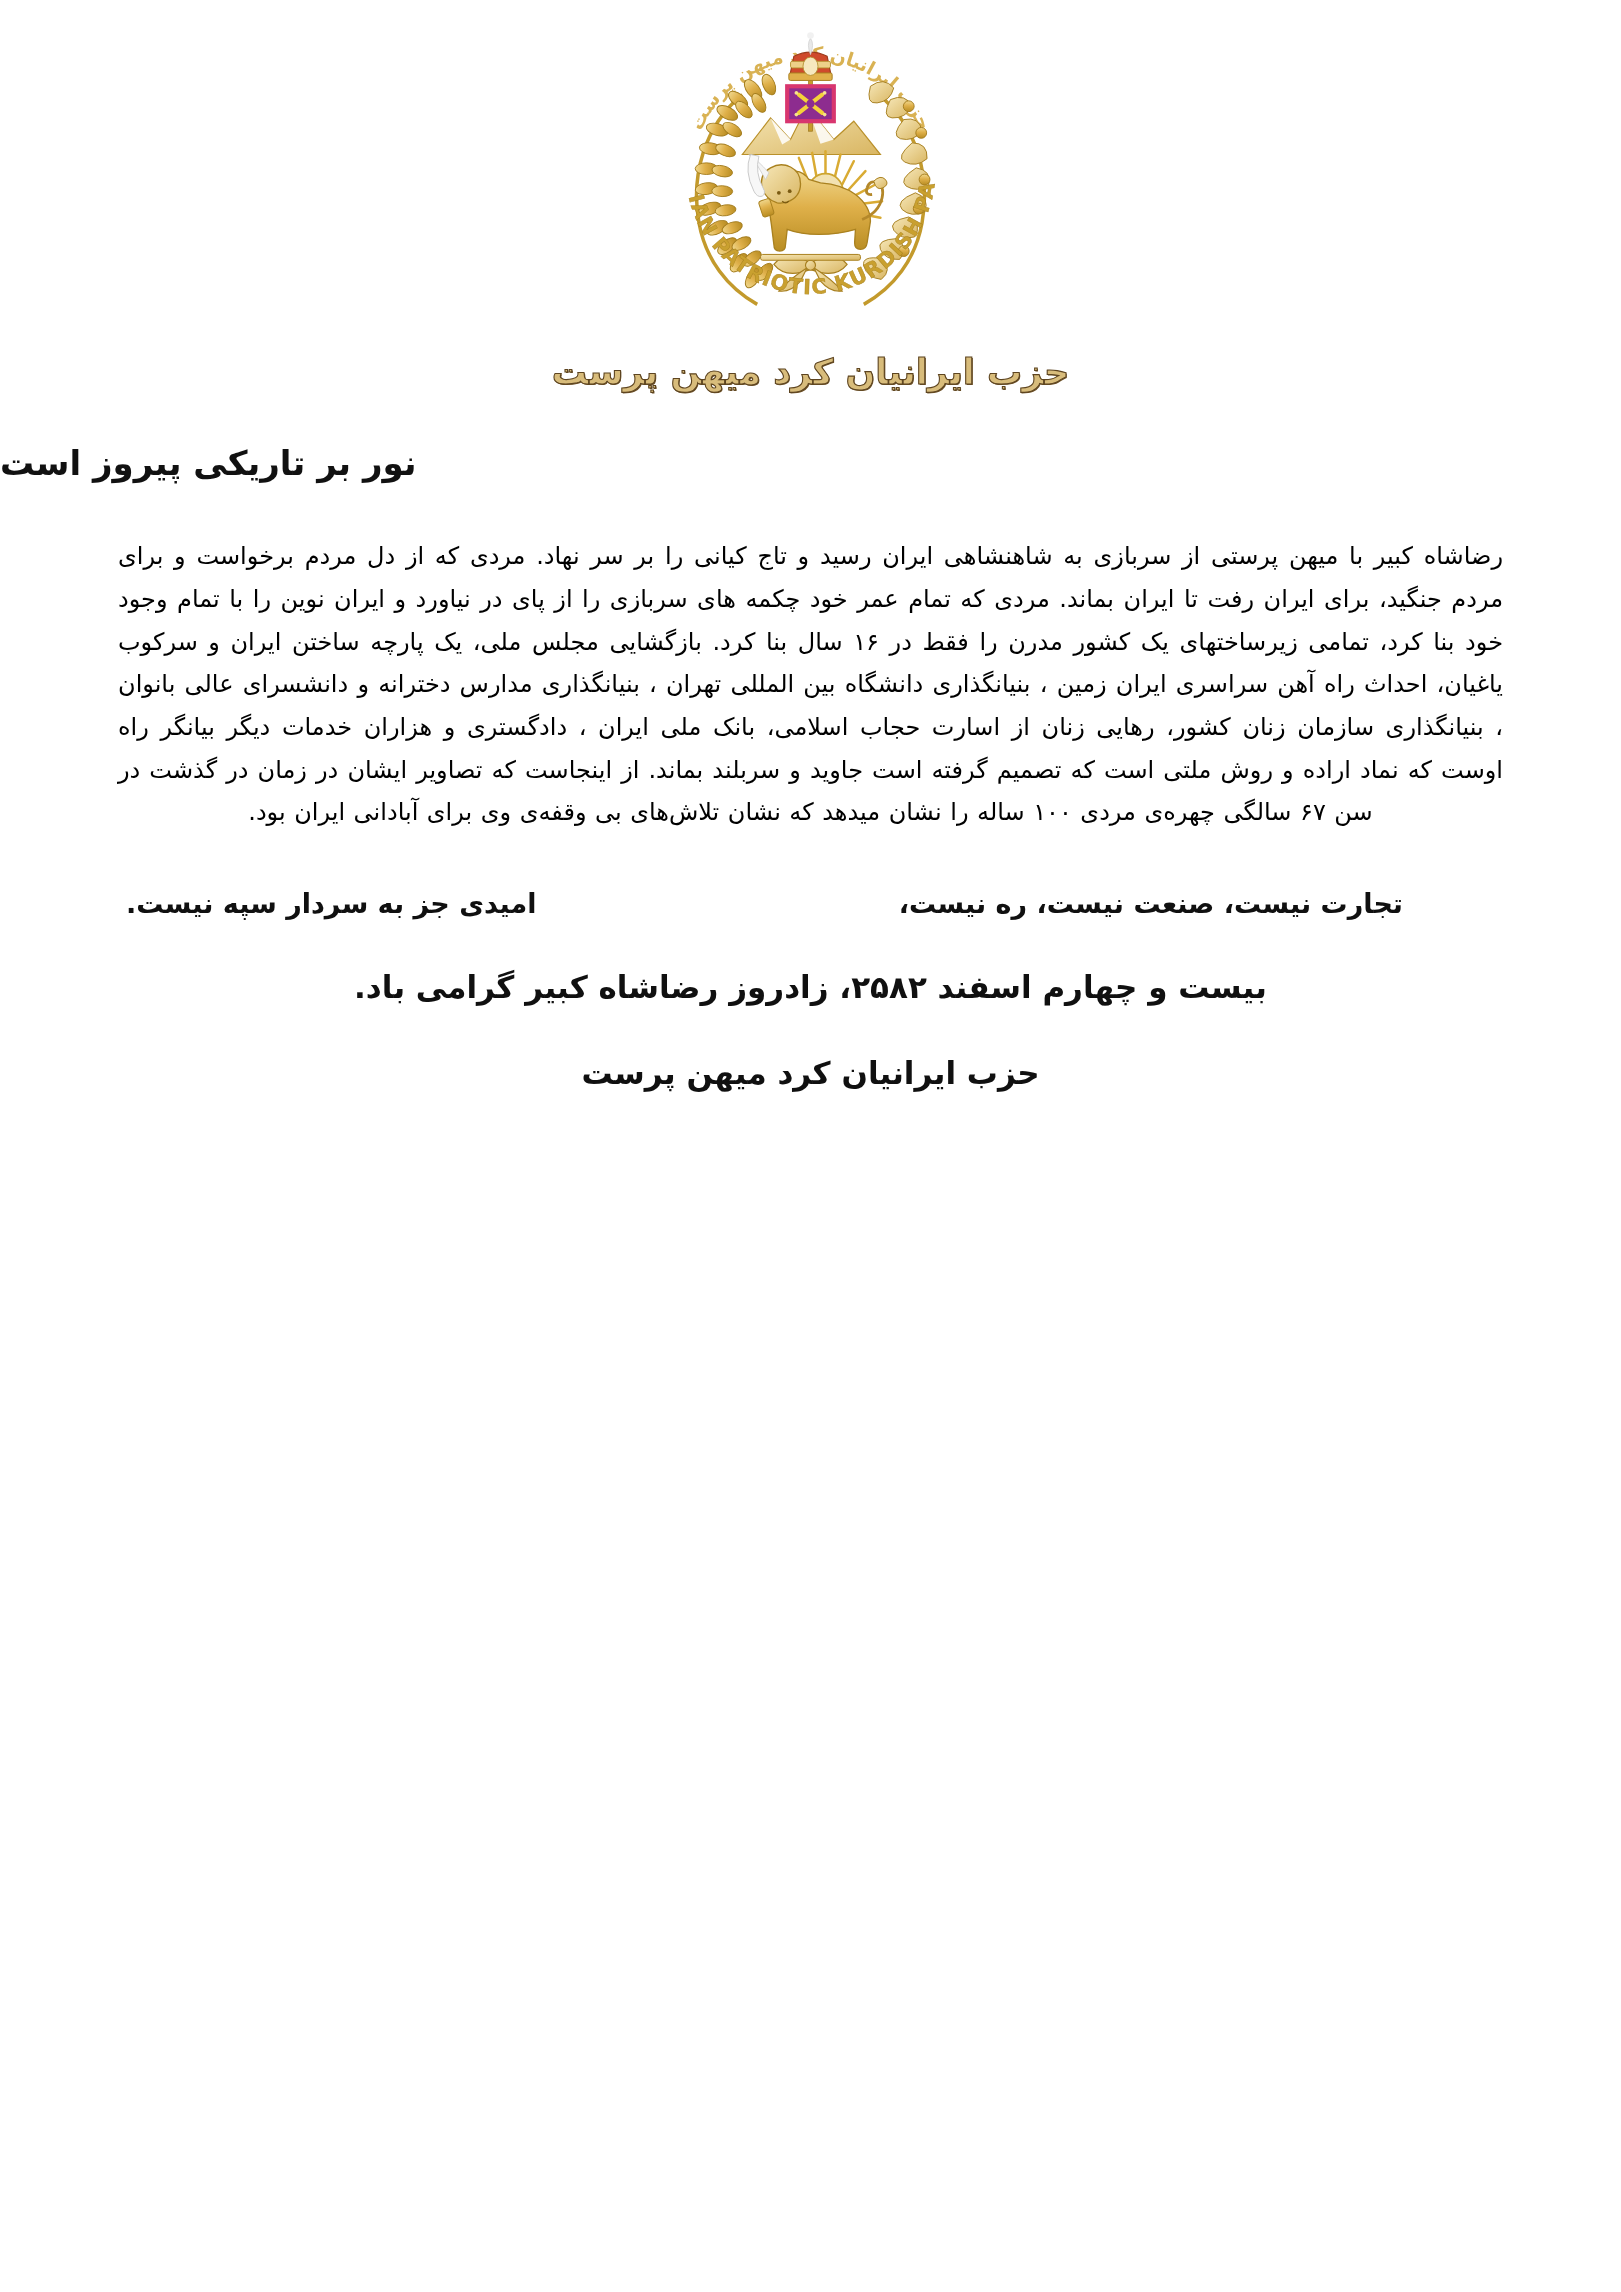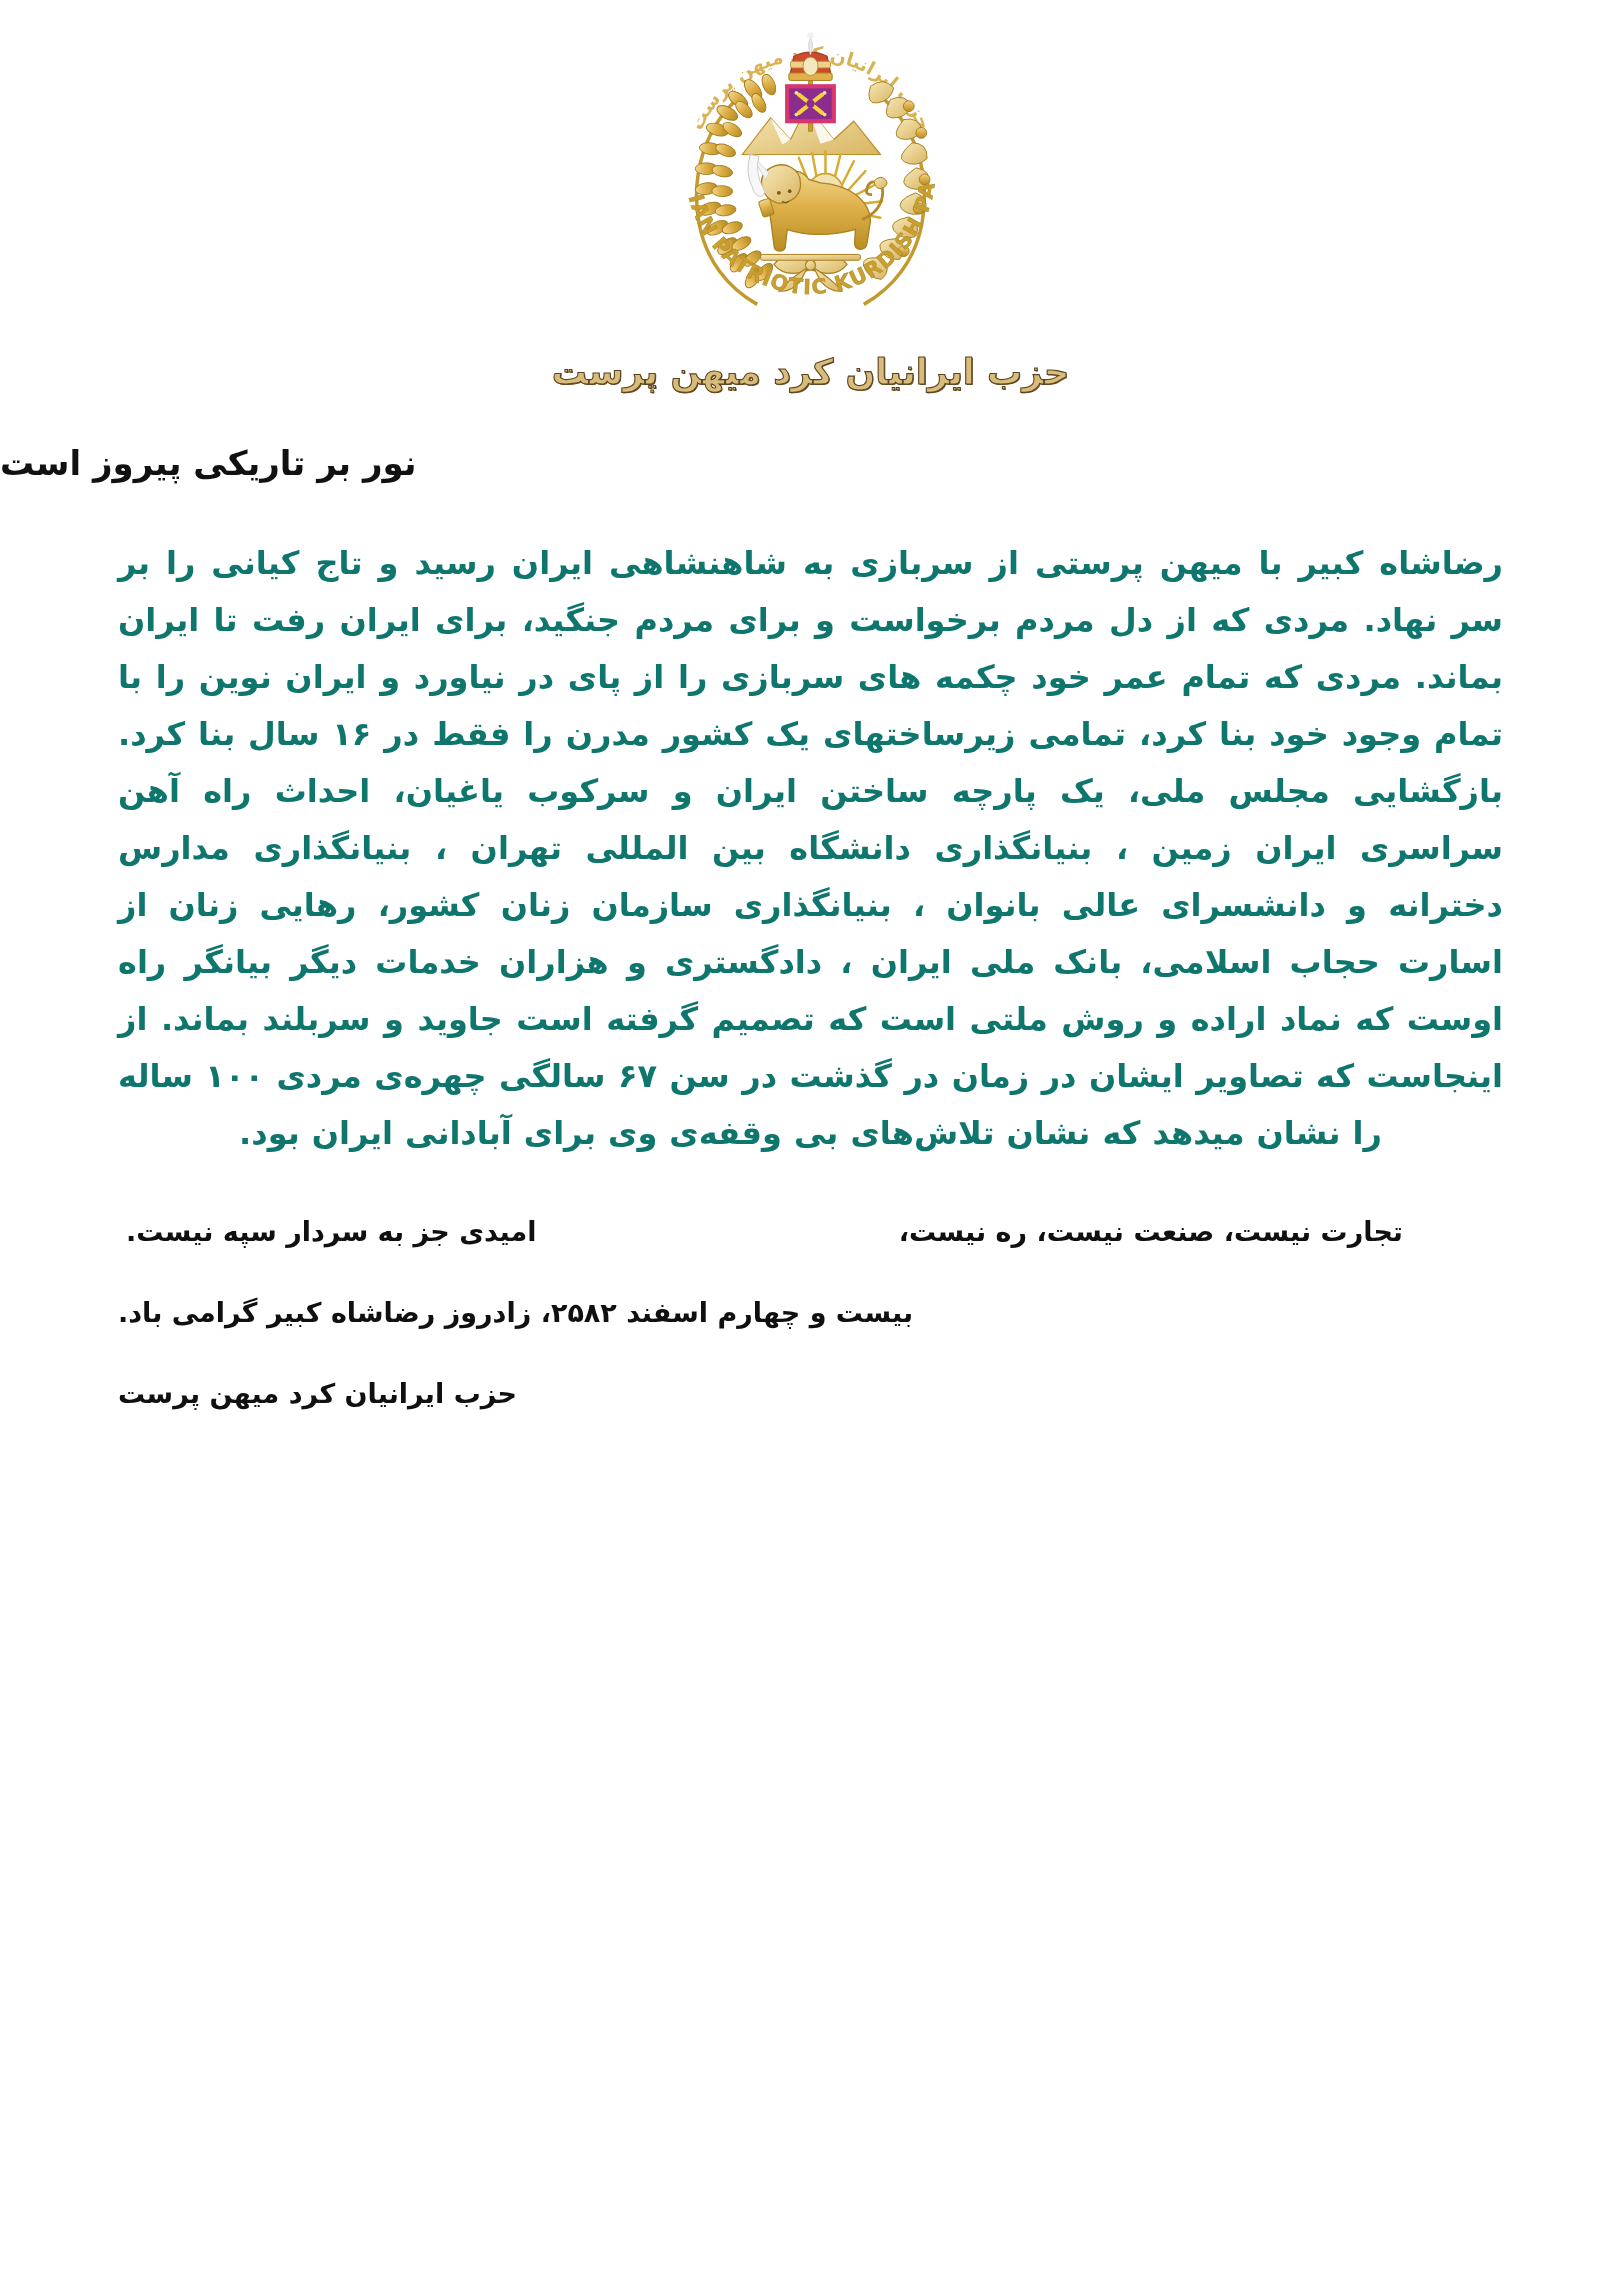--- a/index.html
+++ b/index.html
@@ -61,27 +61,27 @@
   }
 
   
   .body-area {
     margin: 0 auto;
     padding: 0 118px;
     box-sizing: border-box;
     width: 1621px;
   }
   p.para {
-    font-size: 32px;
-    font-weight: bold;
+    font-size: 24px;
+    font-weight: normal;
     line-height: 1.78;
     text-align: justify;
     text-align-last: center;
     margin: 0;
-    color: #0f766e;
+    color: #000000;
     word-spacing: 0.9px;
   }
   p.para.first { margin-top: 50px; }
   p.para.second { margin-top: 56px; }
 
   
   .couplet {
     display: flex;
     flex-direction: row;
     justify-content: space-between;
@@ -95,22 +95,22 @@
     font-size: 27px;
     font-weight: bold;
     color: #101010;
     white-space: nowrap;
   }
   .couplet .right-h { margin-right: 100px; }
   .couplet .left-h  { margin-left: 8px; }
 
   .date-line,
   .signature-line {
-    text-align: left;
-    font-size: 27px;
+    text-align: center;
+    font-size: 31px;
     font-weight: bold;
     color: #101010;
     width: 1621px;
     box-sizing: border-box;
     padding: 0 118px;
   }
   .date-line { margin-top: 50px; }
   .signature-line { margin-top: 50px; }
 
   .filler { height: 681px; }

